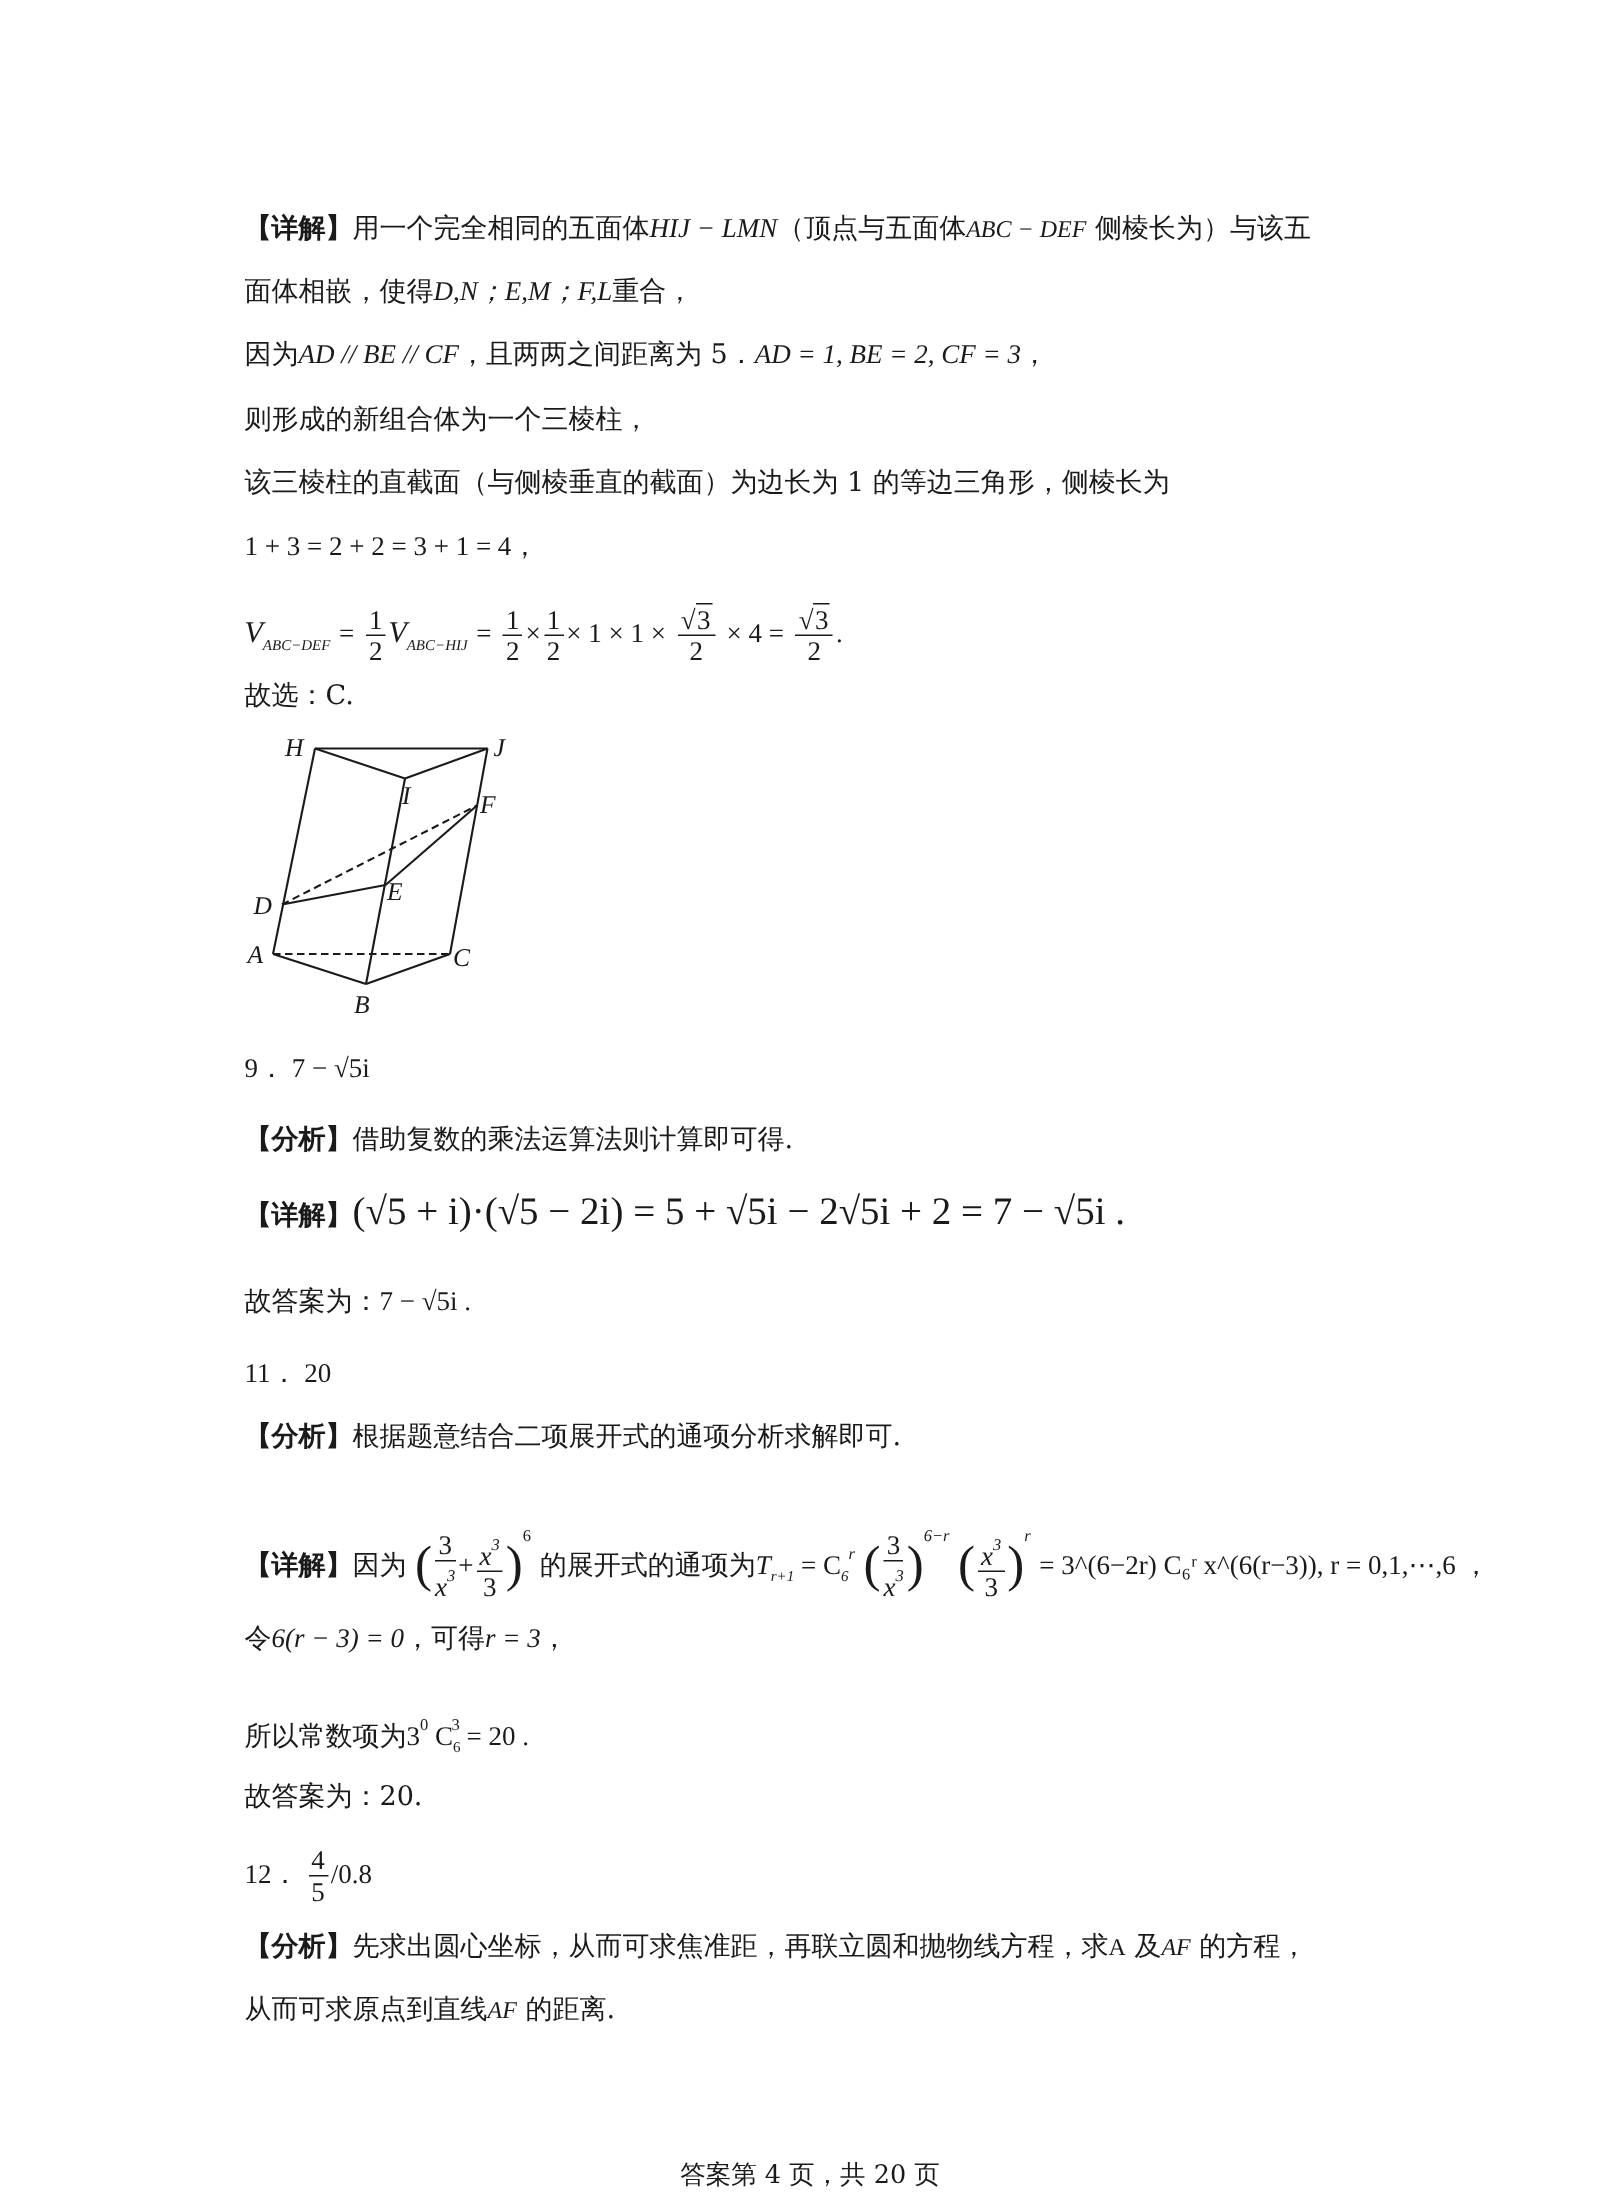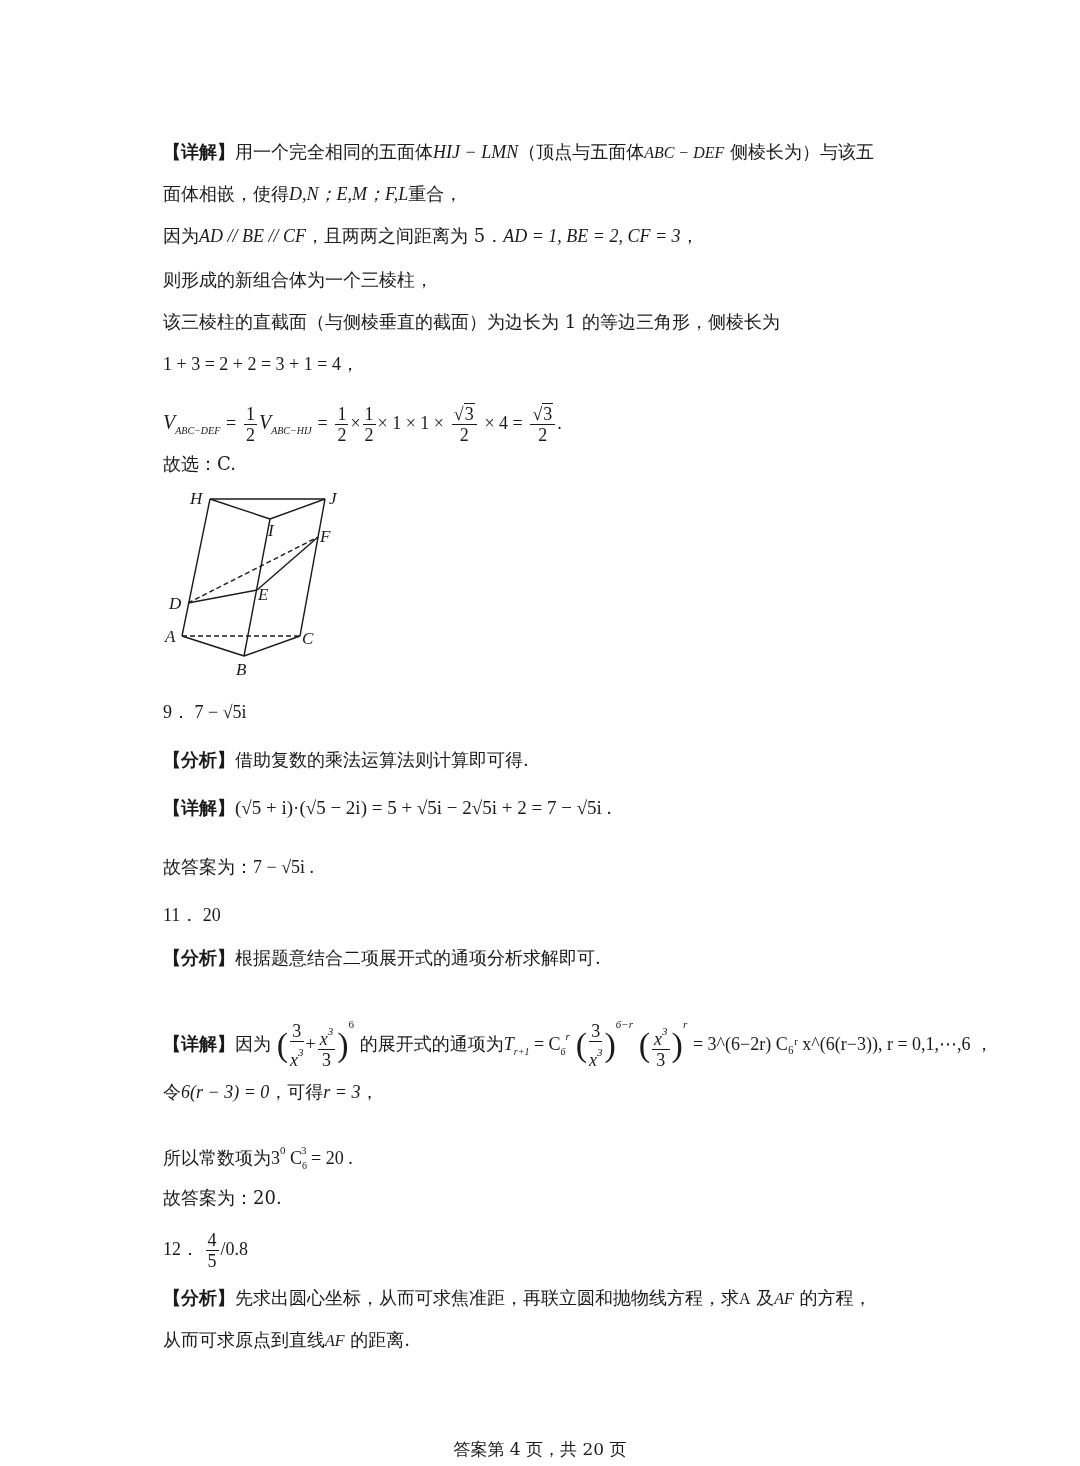--- a/index.html
+++ b/index.html
@@ -78,21 +78,21 @@
   <text x="236" y="675">B</text>
 </svg>
 
 <div class="line m" style="top:700px;">
   <span>9．</span> <span>7 − √5i</span>
 </div>
 <div class="line" style="top:748px;">
   <span class="bracket">【分析】</span><span>借助复数的乘法运算法则计算即可得.</span>
 </div>
 <div class="line" style="top:796px;">
-  <span class="bracket">【详解】</span><span class="m" style="font-size:19px;">(√5 + i)·(√5 − 2i) = 5 + √5i − 2√5i + 2 = 7 − √5i .</span>
+  <span class="bracket">【详解】</span><span class="m" style="font-size:26px;">(√5 + i)·(√5 − 2i) = 5 + √5i − 2√5i + 2 = 7 − √5i .</span>
 </div>
 <div class="line" style="top:855px;">
   <span>故答案为：</span><span class="m">7 − √5i .</span>
 </div>
 
 <div class="line m" style="top:903px;">
   <span>11．</span> <span>20</span>
 </div>
 <div class="line" style="top:946px;">
   <span class="bracket">【分析】</span><span>根据题意结合二项展开式的通项分析求解即可.</span>

